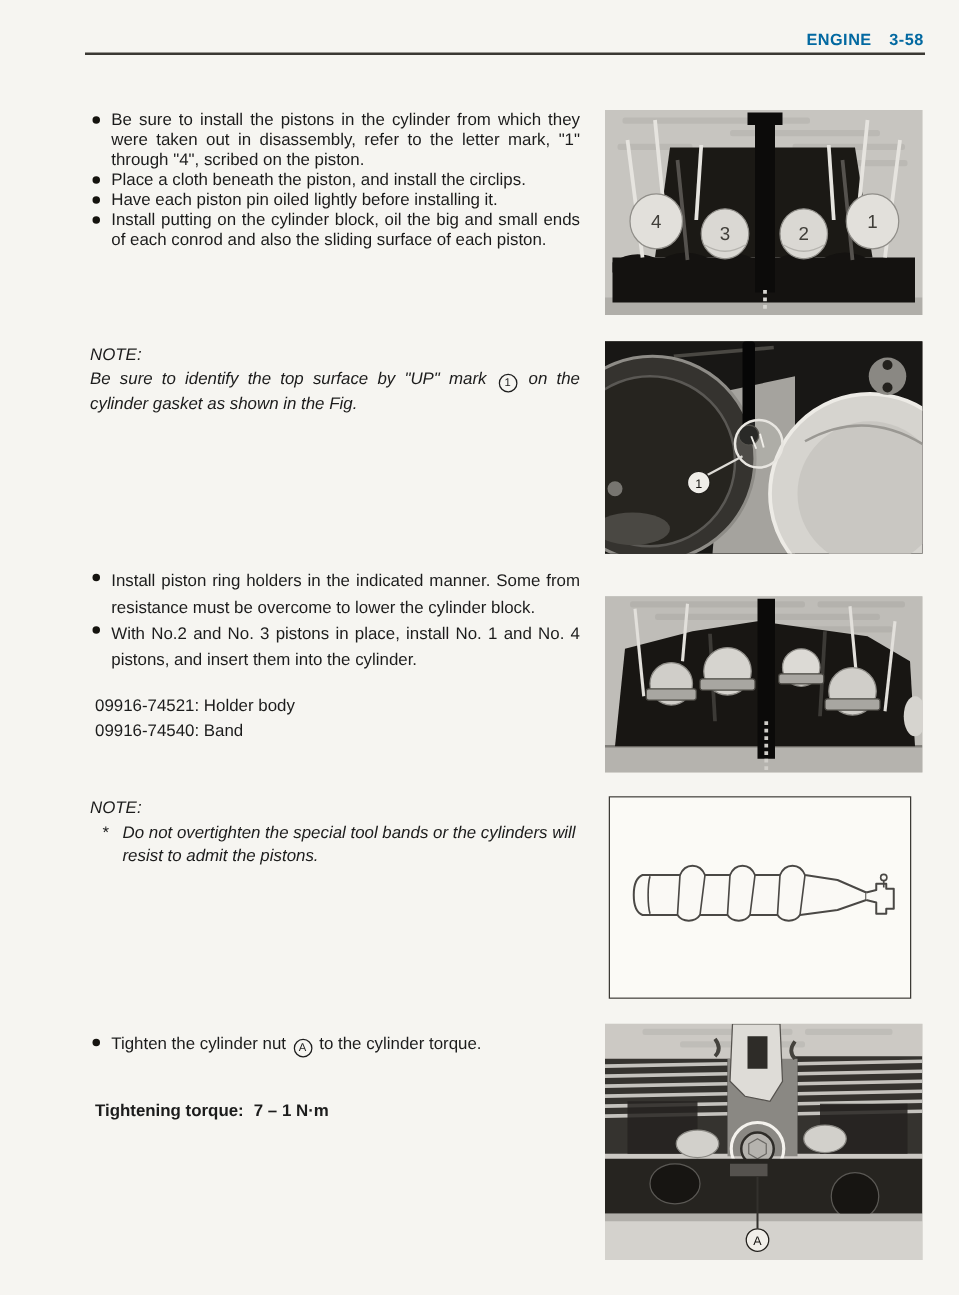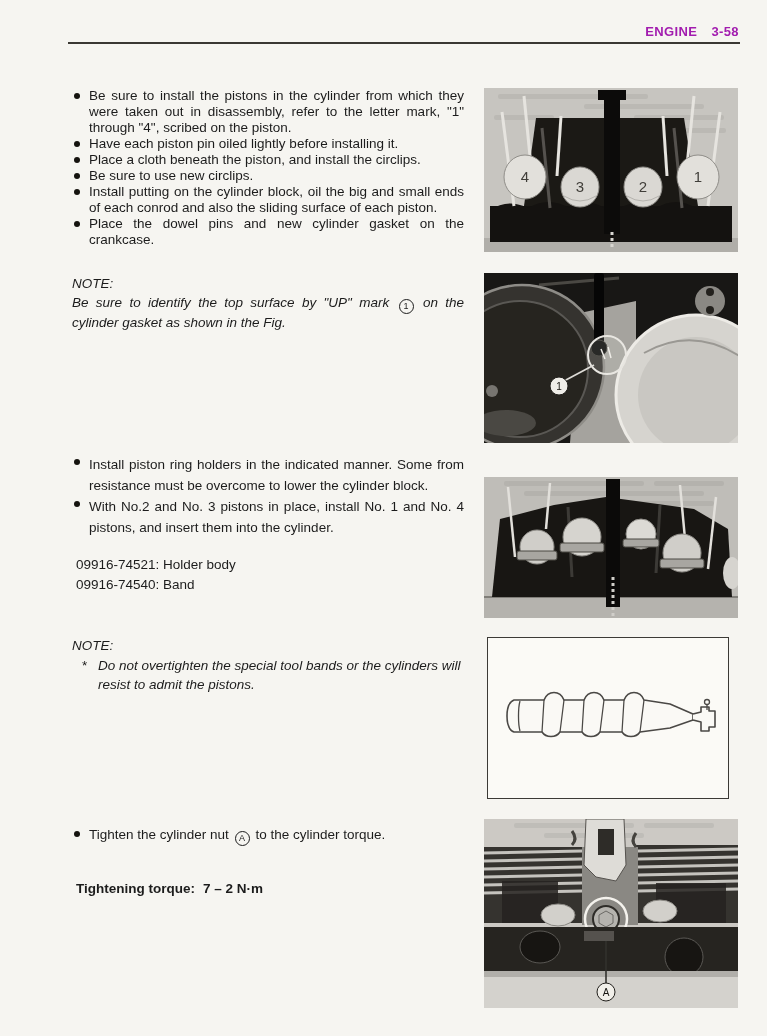--- a/index.html
+++ b/index.html
@@ -6,21 +6,21 @@
   body{
     width:767px;height:1036px;
     background:#f6f5f1;
     font-family:"Liberation Sans", sans-serif;
     color:#1c1c1c;
     position:relative;
     overflow:hidden;
   }
   .page{position:absolute;inset:0;}
   
-  .hdr{position:absolute;top:24px;right:28px;font-weight:700;font-size:13px;letter-spacing:.4px;color:#a21caf;}
+  .hdr{position:absolute;top:24px;right:28px;font-weight:700;font-size:13px;letter-spacing:.4px;color:#0369a1;}
   .hdr .sec{margin-right:14px;}
   .rule{position:absolute;top:42px;left:68px;width:672px;height:2px;background:#3a3833;}
   
   .col{position:absolute;left:72px;width:392px;}
   .b-item{display:flex;margin:0;}
   .dot{width:6px;height:6px;border-radius:50%;background:#15130f;margin:5px 9px 0 2px;flex:0 0 auto;}
   .b-text{flex:1;text-align:justify;}
   .bl-top{top:88px;font-size:13.5px;line-height:16px;}
   .bl-mid{top:454px;font-size:13.5px;line-height:21px;}
   .note{font-style:italic;font-size:13.5px;}
@@ -61,37 +61,29 @@
   </div>
   <div class="rule"></div>
 
   <div class="col bl-top">
     <div class="b-item">
         <span class="dot"></span>
         <span class="b-text">Be sure to install the pistons in the cylinder from which they were taken out in disassembly, refer to the letter mark, "1" through "4", scribed on the piston.</span>
       </div>
     <div class="b-item">
         <span class="dot"></span>
+        <span class="b-text">Place a cloth beneath the piston, and install the circlips.</span>
+      </div>
+    <div class="b-item">
+        <span class="dot"></span>
         <span class="b-text">Have each piston pin oiled lightly before installing it.</span>
       </div>
     <div class="b-item">
         <span class="dot"></span>
-        <span class="b-text">Place a cloth beneath the piston, and install the circlips.</span>
-      </div>
-    <div class="b-item">
-        <span class="dot"></span>
-        <span class="b-text">Be sure to use new circlips.</span>
-      </div>
-    <div class="b-item">
-        <span class="dot"></span>
         <span class="b-text">Install putting on the cylinder block, oil the big and small ends of each conrod and also the sliding surface of each piston.</span>
-      </div>
-    <div class="b-item">
-        <span class="dot"></span>
-        <span class="b-text">Place the dowel pins and new cylinder gasket on the crankcase.</span>
       </div>
   </div>
 
   <div class="col note note1">
     <span class="nlabel">NOTE:</span>
     <div class="ntext">
       <span>Be sure to identify the top surface by "UP" mark</span>
       <span class="cmark">1</span>
       <span>on the cylinder gasket as shown in the Fig.</span>
     </div>
@@ -128,21 +120,21 @@
         <span>Tighten the cylinder nut</span>
         <span class="cmark">A</span>
         <span>to the cylinder torque.</span>
       </span>
     </div>
   </div>
 
   <div class="col torque">
     <span class="tlabel">Tightening torque:</span>
     <span>
-      <span style="display:block">7 – 2 N·m</span>
+      <span style="display:block">7 – 1 N·m</span>
     </span>
   </div>
 
   <div class="fig fig1">
     <svg width="254" height="164" viewBox="0 0 254 164">
       <rect x="0" y="0" width="254" height="164" fill="#c7c5c0"></rect>
       <g opacity="0.45" fill="#aeaca7">
         <rect x="14" y="6" width="150" height="5" rx="2"></rect>
           <rect x="100" y="16" width="120" height="5" rx="2"></rect>
         <rect x="150" y="27" width="90" height="5" rx="2"></rect>

